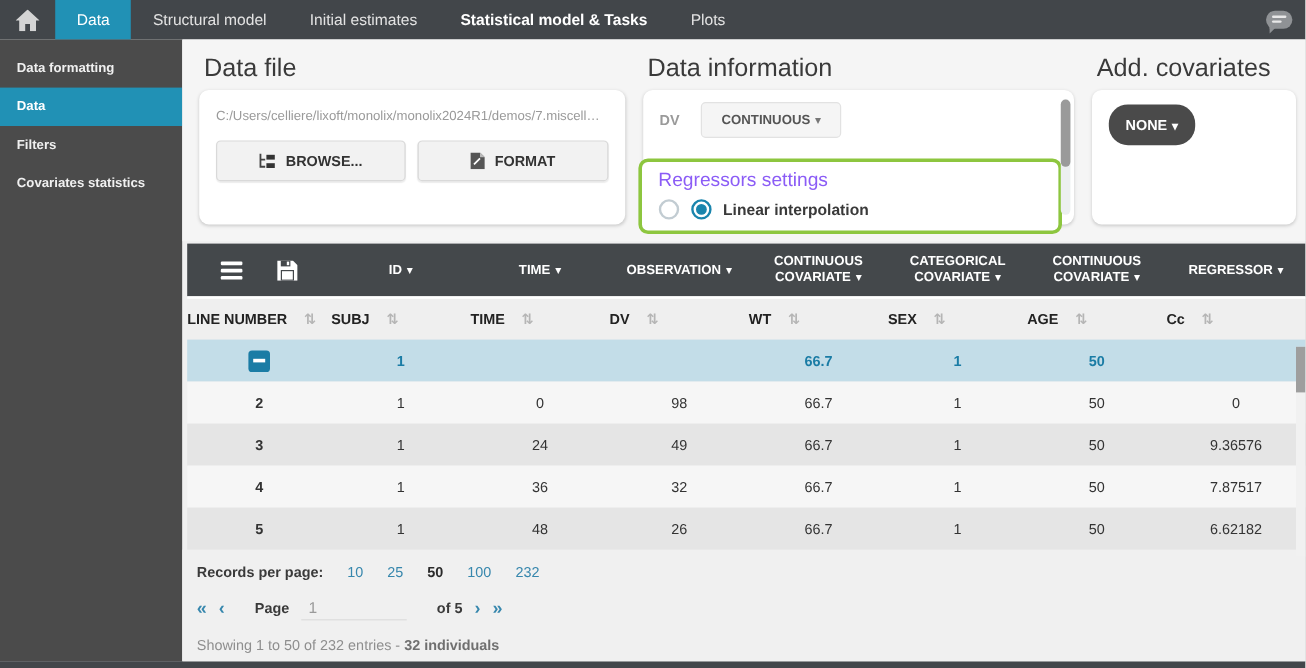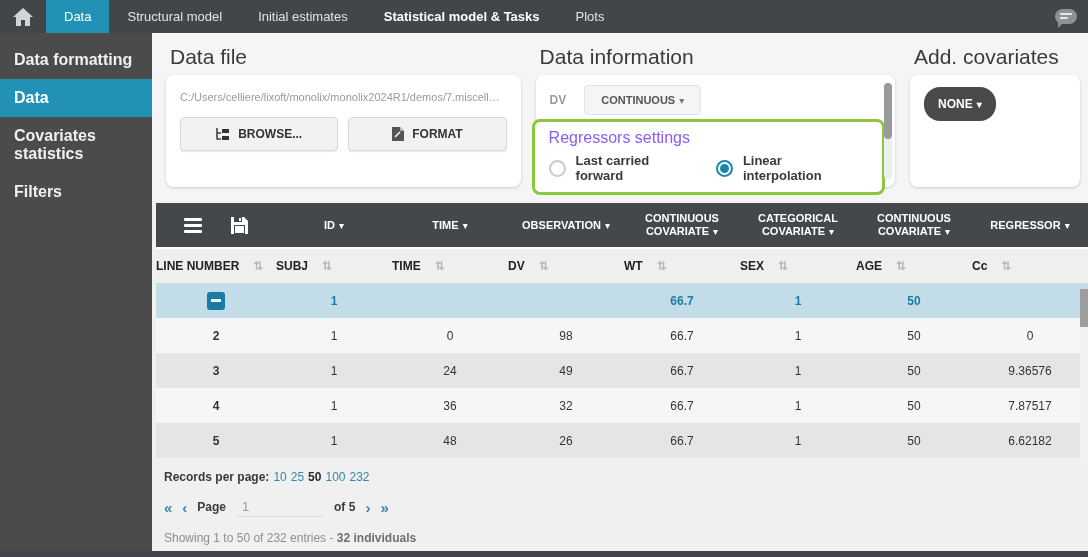--- a/index.html
+++ b/index.html
@@ -16,21 +16,21 @@
   .chat-btn { width:44px; display:flex; align-items:center; justify-content:center; cursor:pointer; }
   .chat-bubble { width:22px; height:15px; background:#8f9295; border-radius:8px; position:relative; }
   .chat-bubble:after { content:""; position:absolute; left:3px; bottom:-4px; border:4px solid transparent; border-top-color:#8f9295; border-left-color:#8f9295; }
   .chat-bubble .l1,.chat-bubble .l2 { position:absolute; left:5px; height:2px; background:#e8e8e8; border-radius:1px; }
   .chat-bubble .l1 { top:4px; width:12px; }
   .chat-bubble .l2 { top:8px; width:8px; }
 
   
   .shell { flex:1; display:flex; min-height:0; }
   .sidebar { width:152px; background:#4b4b4b; flex:0 0 152px; padding-top:8px; }
-  .side-item { color:#f0f0f0; font-size:16px; font-weight:bold; padding:10px 14px; cursor:pointer; }
+  .side-item { color:#f0f0f0; font-size:11px; font-weight:bold; padding:10px 14px; cursor:pointer; }
   .side-item.active { background:#2191b5; color:#fff; }
   .main { flex:1; display:flex; flex-direction:column; background:#f0f0f0; min-width:0; position:relative; }
 
   
   .cards { display:flex; padding:10px 8px 14px 14px; background:#f5f5f5; gap:15px; }
   .card-block h2 { font-size:21px; font-weight:normal; color:#3a3a3a; margin:2px 0 6px 4px; }
   .card { background:#fff; border-radius:8px; box-shadow:0 1px 3px rgba(0,0,0,0.18); position:relative; }
   .cb-datafile { width:365px; }
   .cb-datafile .card { height:112px; padding:12px 14px; }
   .file-path { color:#9a9a9a; font-size:11px; white-space:nowrap; overflow:hidden; margin:4px 0 14px 0; }
@@ -73,27 +73,27 @@
   .trow.odd { background:#f6f6f6; }
   .trow.even { background:#e5e5e5; }
   .trow.hl { background:#c3dde8; color:#1a7ca5; font-weight:bold; }
   .minus-btn { width:18px; height:18px; background:#1a7ca5; border-radius:3px; display:inline-flex; align-items:center; justify-content:center; cursor:pointer; vertical-align:middle; }
   .minus-btn span { display:block; width:10px; height:3px; background:#fff; }
   .rows-scroll { position:absolute; right:0; top:86px; width:8px; height:175px; background:#f1f1f1; }
   .rows-scroll .thumb { position:absolute; top:0; left:0; right:0; height:38px; background:#9e9e9e; }
 
   
   .tfoot { padding:12px 0 0 12px; font-size:12px; color:#333; background:#f0f0f0; flex:1; }
-  .rpp { display:flex; gap:4px; align-items:center; }
+  .rpp { display:flex; gap:20px; align-items:center; }
   .rpp .lbl { font-weight:bold; color:#3a3a3a; }
   .pagelink { color:#3787ad; cursor:pointer; }
   .pagelink.current { color:#2a2a2a; font-weight:bold; cursor:default; }
   .pager { display:flex; align-items:center; gap:10px; margin-top:13px; }
   .chev { color:#3787ad; font-size:15px; font-weight:bold; cursor:pointer; }
-  .pager .plabel { font-weight:bold; color:#3a3a3a; }
+  .pager .plabel { font-weight:bold; color:#3a3a3a;margin-left:15px; }
   .page-input { width:88px; border:none; border-bottom:1px solid #ddd; background:transparent; color:#9a9a9a; font-size:13px; padding:2px 6px; outline:none; font-family:inherit; }
   .showing { margin-top:14px; color:#8e8e8e; font-size:12px; }
   .showing b { color:#6f6f6f; }
   .bottom-strip { height:6px; background:#42464a; flex:0 0 6px; }
 
   .icon-svg { display:block; }
 </style>
 </head>
 <body>
 
@@ -117,22 +117,22 @@
           <span class="l2"></span>
         </div>
     </div>
   </div>
 
   <div class="shell">
 
     <div class="sidebar">
       <div class="side-item">Data formatting</div>
       <div class="side-item active">Data</div>
+      <div class="side-item">Filters</div>
       <div class="side-item">Covariates statistics</div>
-      <div class="side-item">Filters</div>
     </div>
 
     <div class="main">
 
       <div class="cards">
 
         <div class="card-block cb-datafile">
           <h2>Data file</h2>
           <div class="card">
             <div class="file-path">C:/Users/celliere/lixoft/monolix/monolix2024R1/demos/7.miscell…</div>
@@ -164,21 +164,20 @@
             <div class="dv-row">
               <span class="dv-label">DV</span>
               <div class="drop-btn">
                 <span>CONTINUOUS</span><span class="caret">▾</span>
               </div>
             </div>
             <div class="green-box">
               <div class="green-title">Regressors settings</div>
               <div class="radio-row">
                 <span class="radio"></span>
-                <span class="radio-label">Last carried forward</span>
                 <span class="radio checked"></span>
                 <span class="radio-label">Linear interpolation</span>
               </div>
             </div>
             <div class="vscroll">
                 <div class="thumb"></div>
               </div>
           </div>
         </div>
 

